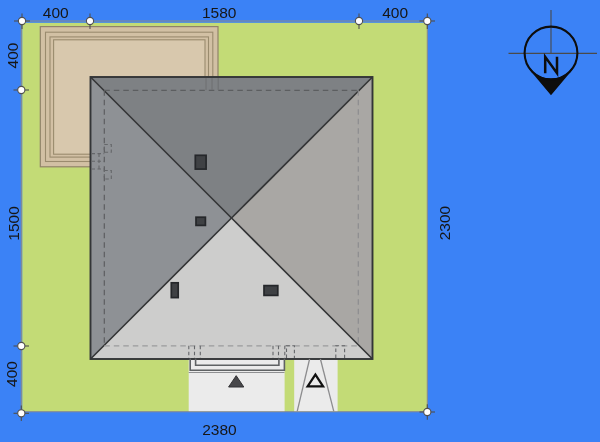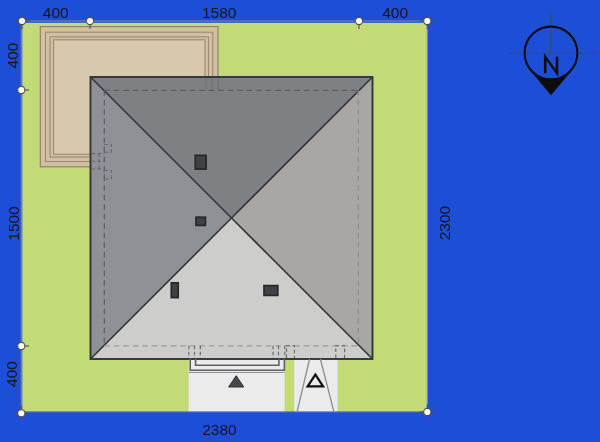--- a/index.html
+++ b/index.html
@@ -1,16 +1,16 @@
 <!DOCTYPE html>
 <html><head>
 <meta charset="utf-8">
 <style>
   html,body{margin:0;padding:0;background:#ffffff;}
-  #page{position:relative;width:600px;height:442px;background:#1d4ed8;overflow:hidden;}
+  #page{position:relative;width:600px;height:442px;background:#3b82f6;overflow:hidden;}
   svg{position:absolute;left:0;top:0;}
   text{font-family:"Liberation Sans",sans-serif;fill:#161616;}
 </style>
 </head>
 <body>
 <div id="page">
 <svg width="600" height="442" viewBox="0 0 600 442">
 
   <rect x="22.3" y="22.8" width="404.9" height="388.7" fill="#c3db76"></rect>
 

